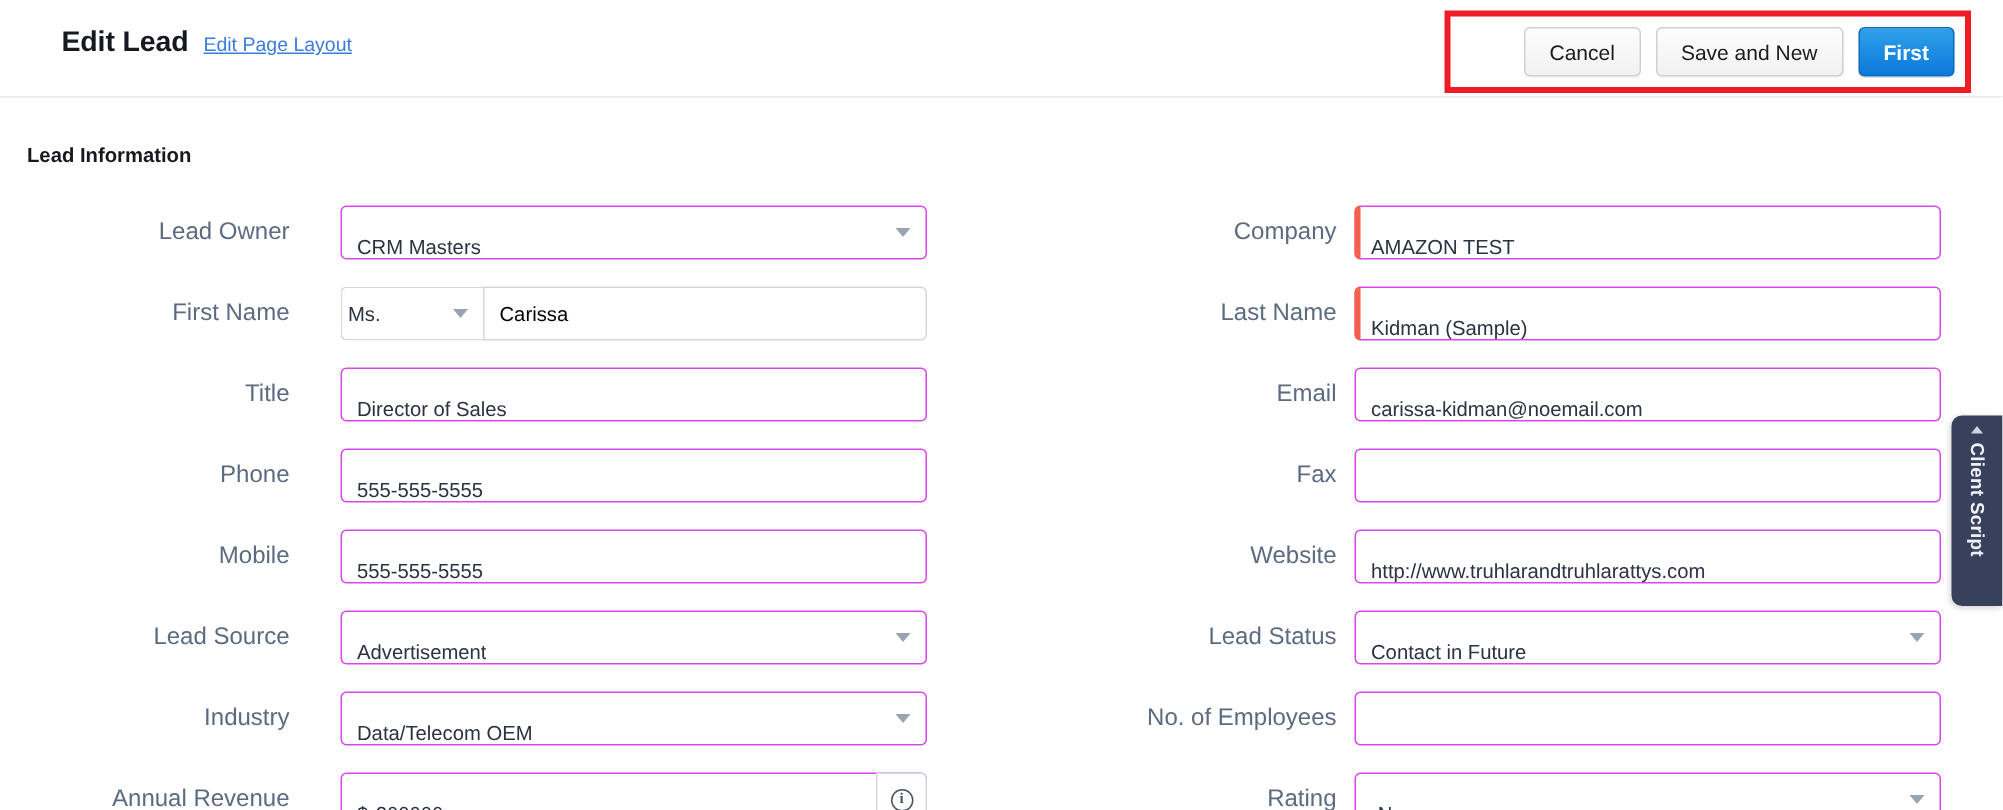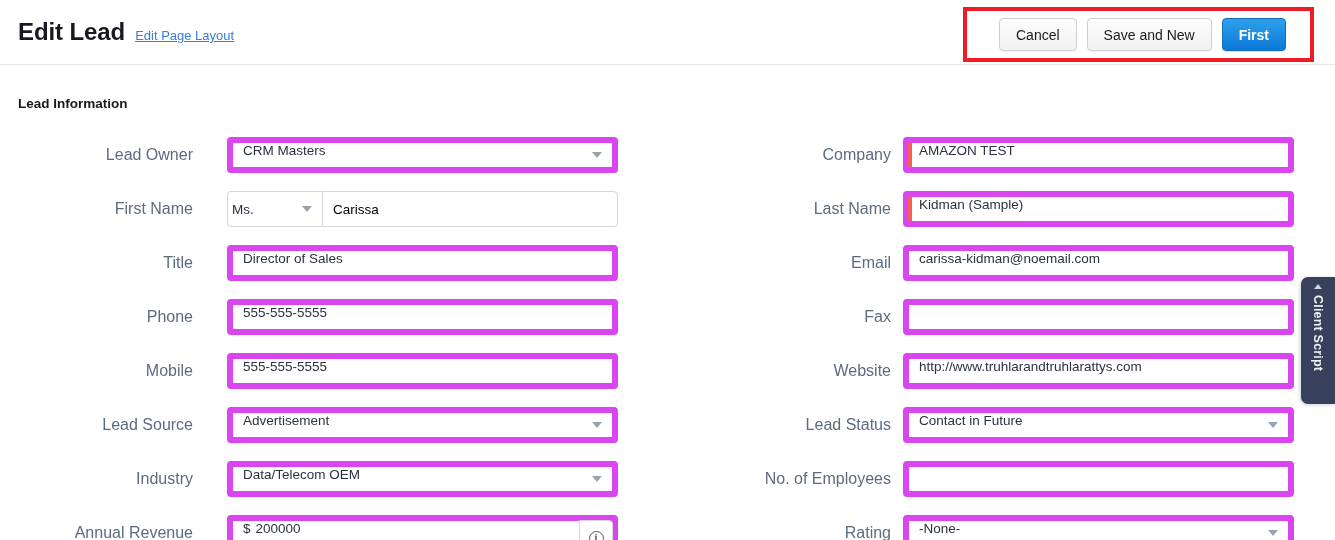--- a/index.html
+++ b/index.html
@@ -11,29 +11,29 @@
     overflow: hidden;
   }
   #app { position: relative; width: 1335px; height: 540px; background:#fff; }
 
   
   .header {
     position: absolute; left:0; top:0; width:1335px; height:65px;
     border-bottom: 1px solid #e8e8e8; background:#fff;
   }
   .title-wrap { position:absolute; left:18px; top:18px; display:flex; align-items:baseline; gap:10px; }
-  .page-title { font-size:24px; font-weight:bold; color:#16191f; letter-spacing:-0.1px; }
+  .page-title { font-size:19px; font-weight:bold; color:#16191f; letter-spacing:-0.1px;margin-left:23px; }
   .layout-link { font-size:13px; color:#3b7ddd; text-decoration:underline; cursor:pointer; }
 
   
   .highlight-box {
     position:absolute; left:963px; top:7px; width:351px; height:55px;
     border:4px solid #ee1c25; background:transparent; pointer-events:none;
   }
-  .actions { position:absolute; right:49px; top:18px; display:flex; gap:10px; align-items:flex-end;padding-left:28px; }
+  .actions { position:absolute; right:32px; top:18px; display:flex; gap:10px; align-items:flex-end;padding-left:28px; }
   .btn {
     height:33px; border-radius:4px; font-size:14px; padding:0 16px;
     display:flex; align-items:center; justify-content:center; cursor:pointer;
     font-family:"Liberation Sans", sans-serif;
   }
   .btn-secondary {
     background: linear-gradient(to bottom, #fdfdfd 0%, #f1f1f1 100%);
     border:1px solid #cfcfcf; color:#1b1b1b;
     box-shadow: 0 1px 1px rgba(0,0,0,0.06);
   }
@@ -62,22 +62,22 @@
     font-size:16px; color:#5c6b80; padding-right:12px; white-space:nowrap;
   }
   .col-left .lbl  { left:0px;   width:205px; }
   .col-right .lbl { left:30px;  width:205px; }
 
   .ctrl { position:absolute; left:227px; top:0; width:391px; height:36px; }
   .col-right .ctrl { left:235px; width:391px; }
 
   .field {
     position:relative; width:100%; height:36px;
-    border:6px solid #d946ef; border-radius:4px; background:#fff;
-    display:flex; align-items:flex-start; padding:0 10px;
+    border:1px solid #d946ef; border-radius:4px; background:#fff;
+    display:flex; align-items:flex-end; padding:0 10px;
     font-size:13.5px; color:#2b3240;
   }
   .field.required::before {
     content:""; position:absolute; left:-1px; top:-1px; bottom:-1px;
     width:4px; background:#f4604f; border-radius:4px 0 0 4px;
   }
   .field .val { white-space:nowrap; overflow:hidden; text-overflow:ellipsis; }
 
   .caret {
     position:absolute; right:10px; top:50%; transform:translateY(-50%);

